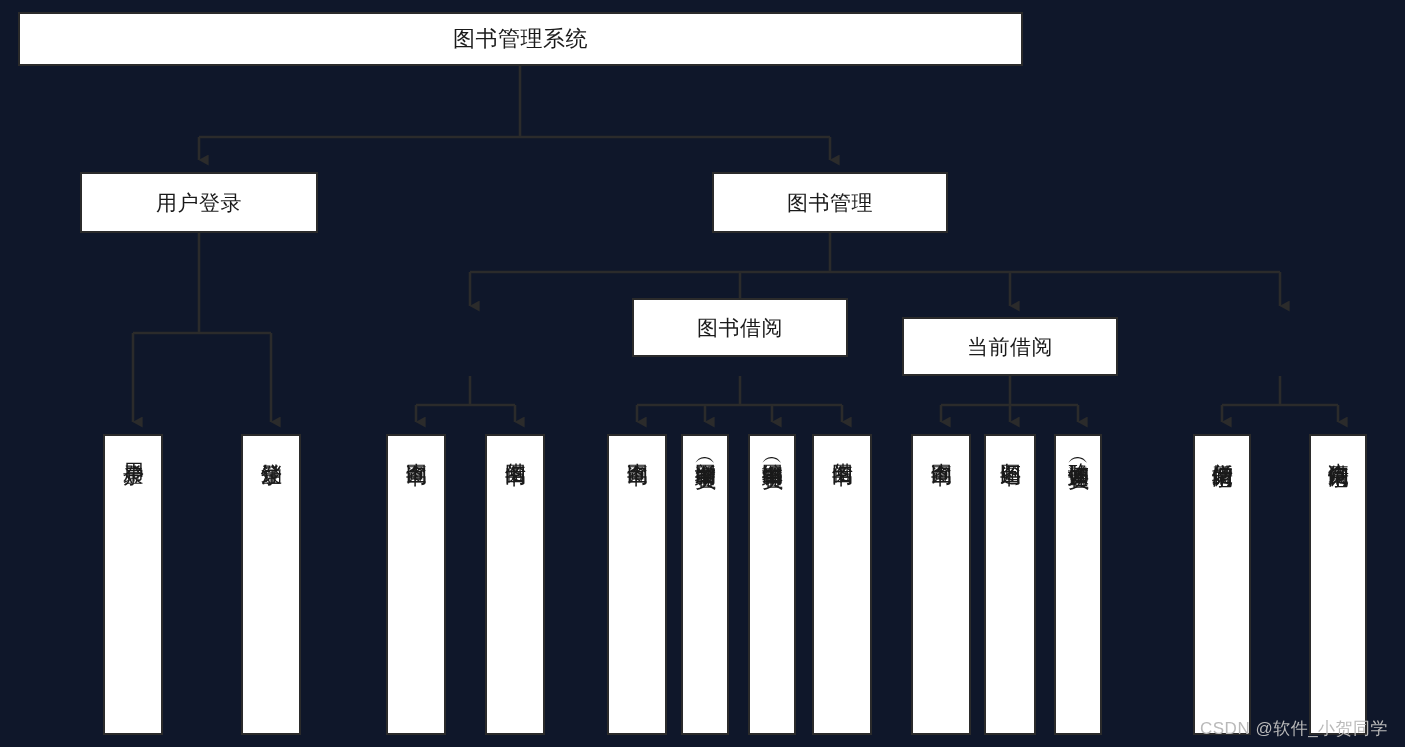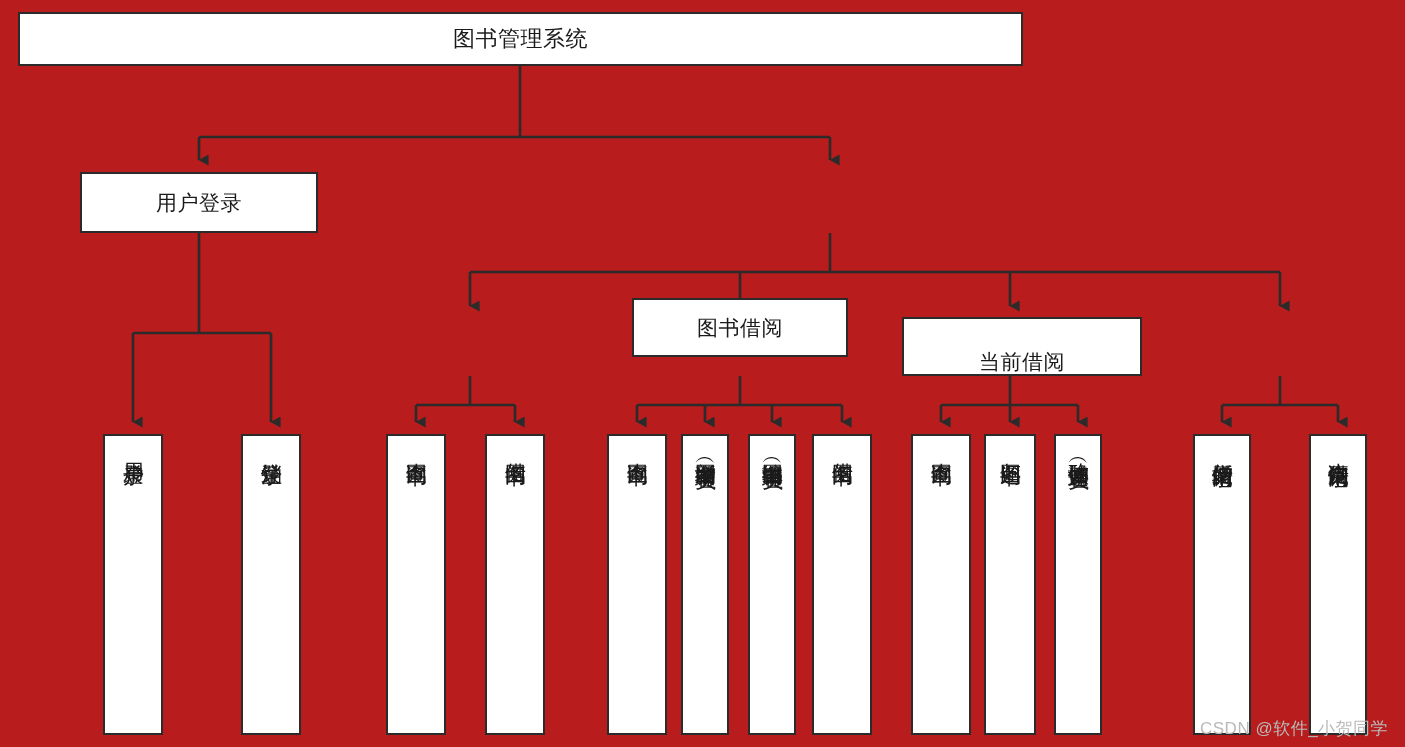--- a/index.html
+++ b/index.html
@@ -8,21 +8,21 @@
     padding: 0;
     background: #ffffff;
   }
   body {
     font-family: "Liberation Sans", "DejaVu Sans", sans-serif;
   }
   #diagram-root {
     position: relative;
     width: 1405px;
     height: 747px;
-    background: #b91c1c;
+    background: #0f172a;
     overflow: hidden;
   }
   svg.connectors {
     position: absolute;
     left: 0;
     top: 0;
     width: 1405px;
     height: 747px;
     pointer-events: none;
   }
@@ -124,27 +124,30 @@
   </svg>
 
   <div class="node horizontal root" style="left:18px; top:12px; width:1005px; height:54px;">
     <span class="label">图书管理系统</span>
   </div>
 
   <div class="node horizontal" style="left:80px; top:172px; width:238px; height:61px;">
     <span class="label">用户登录</span>
   </div>
 
+  <div class="node horizontal" style="left:712px; top:172px; width:236px; height:61px;">
+    <span class="label">图书管理</span>
+  </div>
 
 
   <div class="node horizontal" style="left:632px; top:298px; width:216px; height:59px;">
     <span class="label">图书借阅</span>
   </div>
 
-  <div class="node horizontal" style="left:902px; top:317px; width:240px; height:59px;align-items:flex-end;">
+  <div class="node horizontal" style="left:902px; top:317px; width:216px; height:59px;">
     <span class="label">当前借阅</span>
   </div>
 
 
   <div class="node vertical" style="left:103px; top:434px; width:60px; height:301px;">
     <span class="label">用户登录</span>
   </div>
 
   <div class="node vertical" style="left:241px; top:434px; width:60px; height:301px;">
     <span class="label">注销登录</span>

